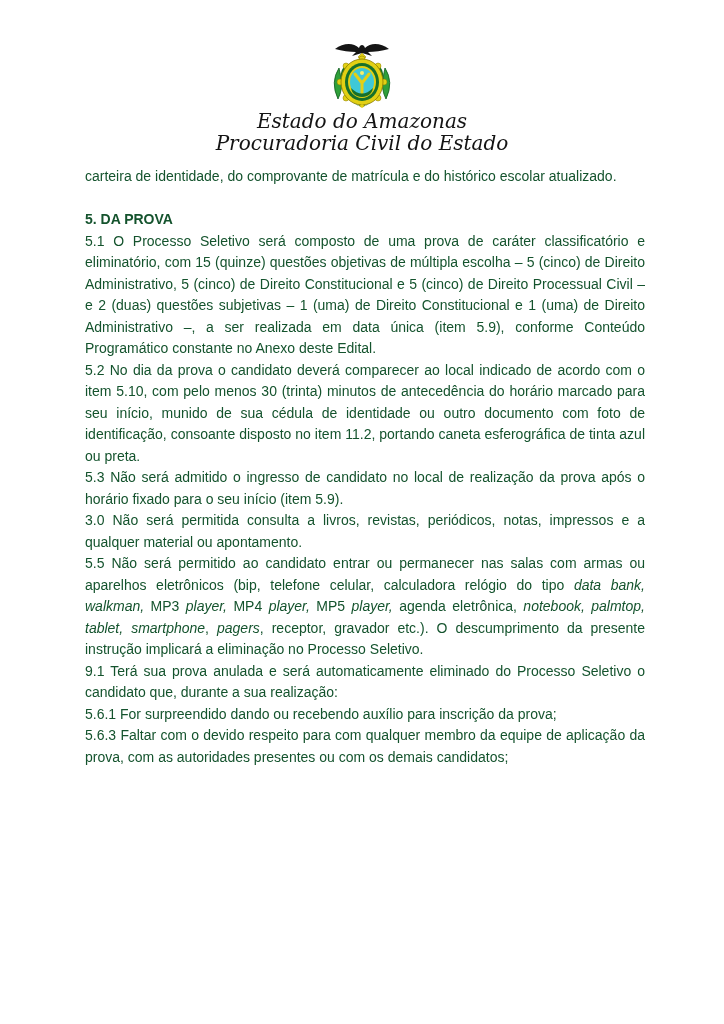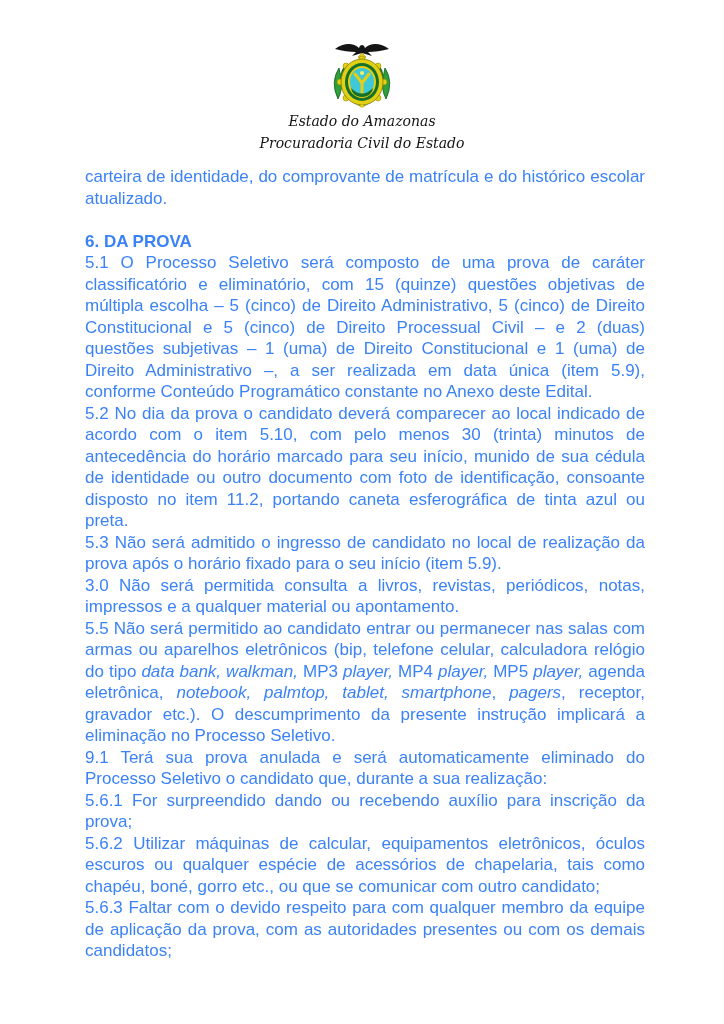--- a/index.html
+++ b/index.html
@@ -8,33 +8,33 @@
     width:724px;height:1024px;
     background:#ffffff;
     overflow:hidden;
     font-family:"Liberation Sans",sans-serif;
   }
   .header{ text-align:center; padding-top:42px; }
   .crest{ display:block; margin:0 auto 2px auto; }
   .org{
     font-family:"DejaVu Serif",serif;
     font-style:italic;
-    font-size:14px;
+    font-size:20px;
     line-height:22px;
     color:#141414;
   }
   .body-text{
     width:560px;
     margin:12px 0 0 85px;
   }
   .para{
     margin:0;
-    font-size:17px;
+    font-size:14px;
     line-height:21.5px;
-    color:#3b82f6;
+    color:#14532d;
     text-align:justify;
   }
   .para.heading{
     font-weight:700;
     text-align:left;
   }
   .space-before{ margin-top:21.5px; }
   .it{ font-style:italic; }
 </style>
 </head>
@@ -74,25 +74,24 @@
 
       <path d="M28 60 Q37 68 46 60 Q42 64 37 64.5 Q32 64 28 60 Z" fill="#17702a"></path>
       <circle cx="37" cy="64" r="1.8" fill="#e2d014"></circle>
     </svg>
     <div class="org">Estado do Amazonas</div>
     <div class="org">Procuradoria Civil do Estado</div>
   </div>
 
   <main class="body-text">
       <p class="para"><span>carteira de identidade, do comprovante de matrícula e do histórico escolar atualizado.</span></p>
-      <p class="para heading space-before"><span>6. DA PROVA</span></p>
+      <p class="para heading space-before"><span>5. DA PROVA</span></p>
       <p class="para"><span>5.1 O Processo Seletivo será composto de uma prova de caráter classificatório e eliminatório, com 15 (quinze) questões objetivas de múltipla escolha – 5 (cinco) de Direito Administrativo, 5 (cinco) de Direito Constitucional e 5 (cinco) de Direito Processual Civil – e 2 (duas) questões subjetivas – 1 (uma) de Direito Constitucional e 1 (uma) de Direito Administrativo –, a ser realizada em data única (item 5.9), conforme Conteúdo Programático constante no Anexo deste Edital.</span></p>
       <p class="para"><span>5.2 No dia da prova o candidato deverá comparecer ao local indicado de acordo com o item 5.10, com pelo menos 30 (trinta) minutos de antecedência do horário marcado para seu início, munido de sua cédula de identidade ou outro documento com foto de identificação, consoante disposto no item 11.2, portando caneta esferográfica de tinta azul ou preta.</span></p>
       <p class="para"><span>5.3 Não será admitido o ingresso de candidato no local de realização da prova após o horário fixado para o seu início (item 5.9).</span></p>
       <p class="para"><span>3.0 Não será permitida consulta a livros, revistas, periódicos, notas, impressos e a qualquer material ou apontamento.</span></p>
       <p class="para"><span>5.5 Não será permitido ao candidato entrar ou permanecer nas salas com armas ou aparelhos eletrônicos (bip, telefone celular, calculadora relógio do tipo </span><span class="it">data bank, walkman,</span><span> MP3 </span><span class="it">player,</span><span> MP4 </span><span class="it">player,</span><span> MP5 </span><span class="it">player,</span><span> agenda eletrônica, </span><span class="it">notebook, palmtop, tablet, smartphone</span><span>, </span><span class="it">pagers</span><span>, receptor, gravador etc.). O descumprimento da presente instrução implicará a eliminação no Processo Seletivo.</span></p>
       <p class="para"><span>9.1 Terá sua prova anulada e será automaticamente eliminado do Processo Seletivo o candidato que, durante a sua realização:</span></p>
       <p class="para"><span>5.6.1 For surpreendido dando ou recebendo auxílio para inscrição da prova;</span></p>
-      <p class="para"><span>5.6.2 Utilizar máquinas de calcular, equipamentos eletrônicos, óculos escuros ou qualquer espécie de acessórios de chapelaria, tais como chapéu, boné, gorro etc., ou que se comunicar com outro candidato;</span></p>
       <p class="para"><span>5.6.3 Faltar com o devido respeito para com qualquer membro da equipe de aplicação da prova, com as autoridades presentes ou com os demais candidatos;</span></p>
     </main>
 
 </div>
 
 </body></html>

